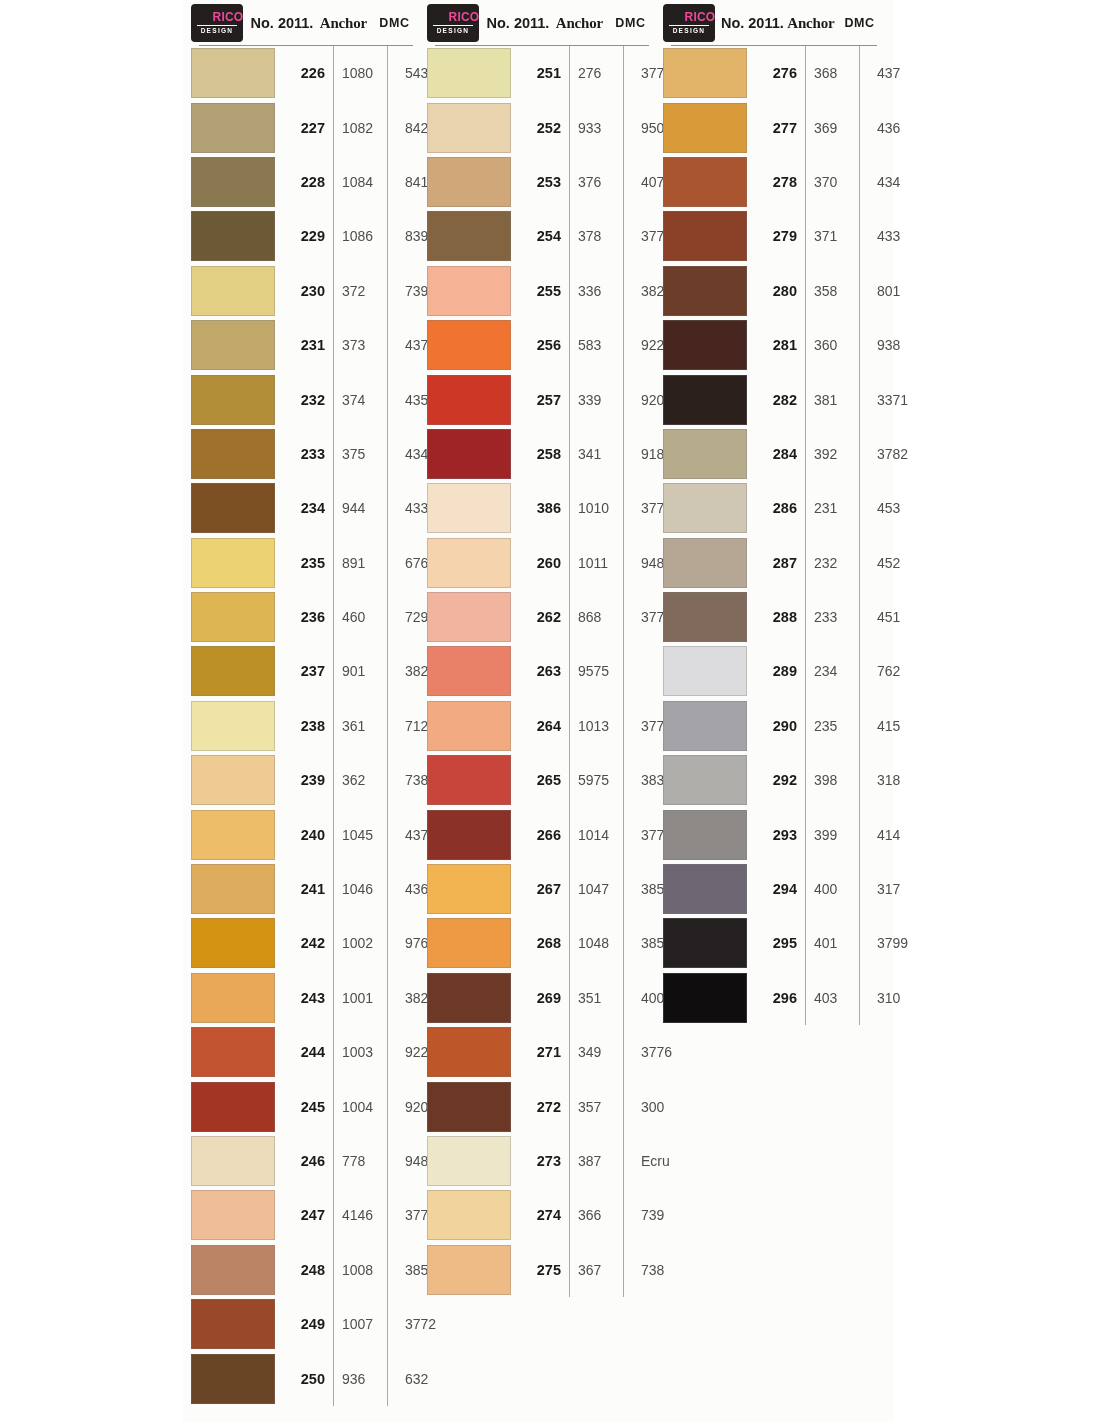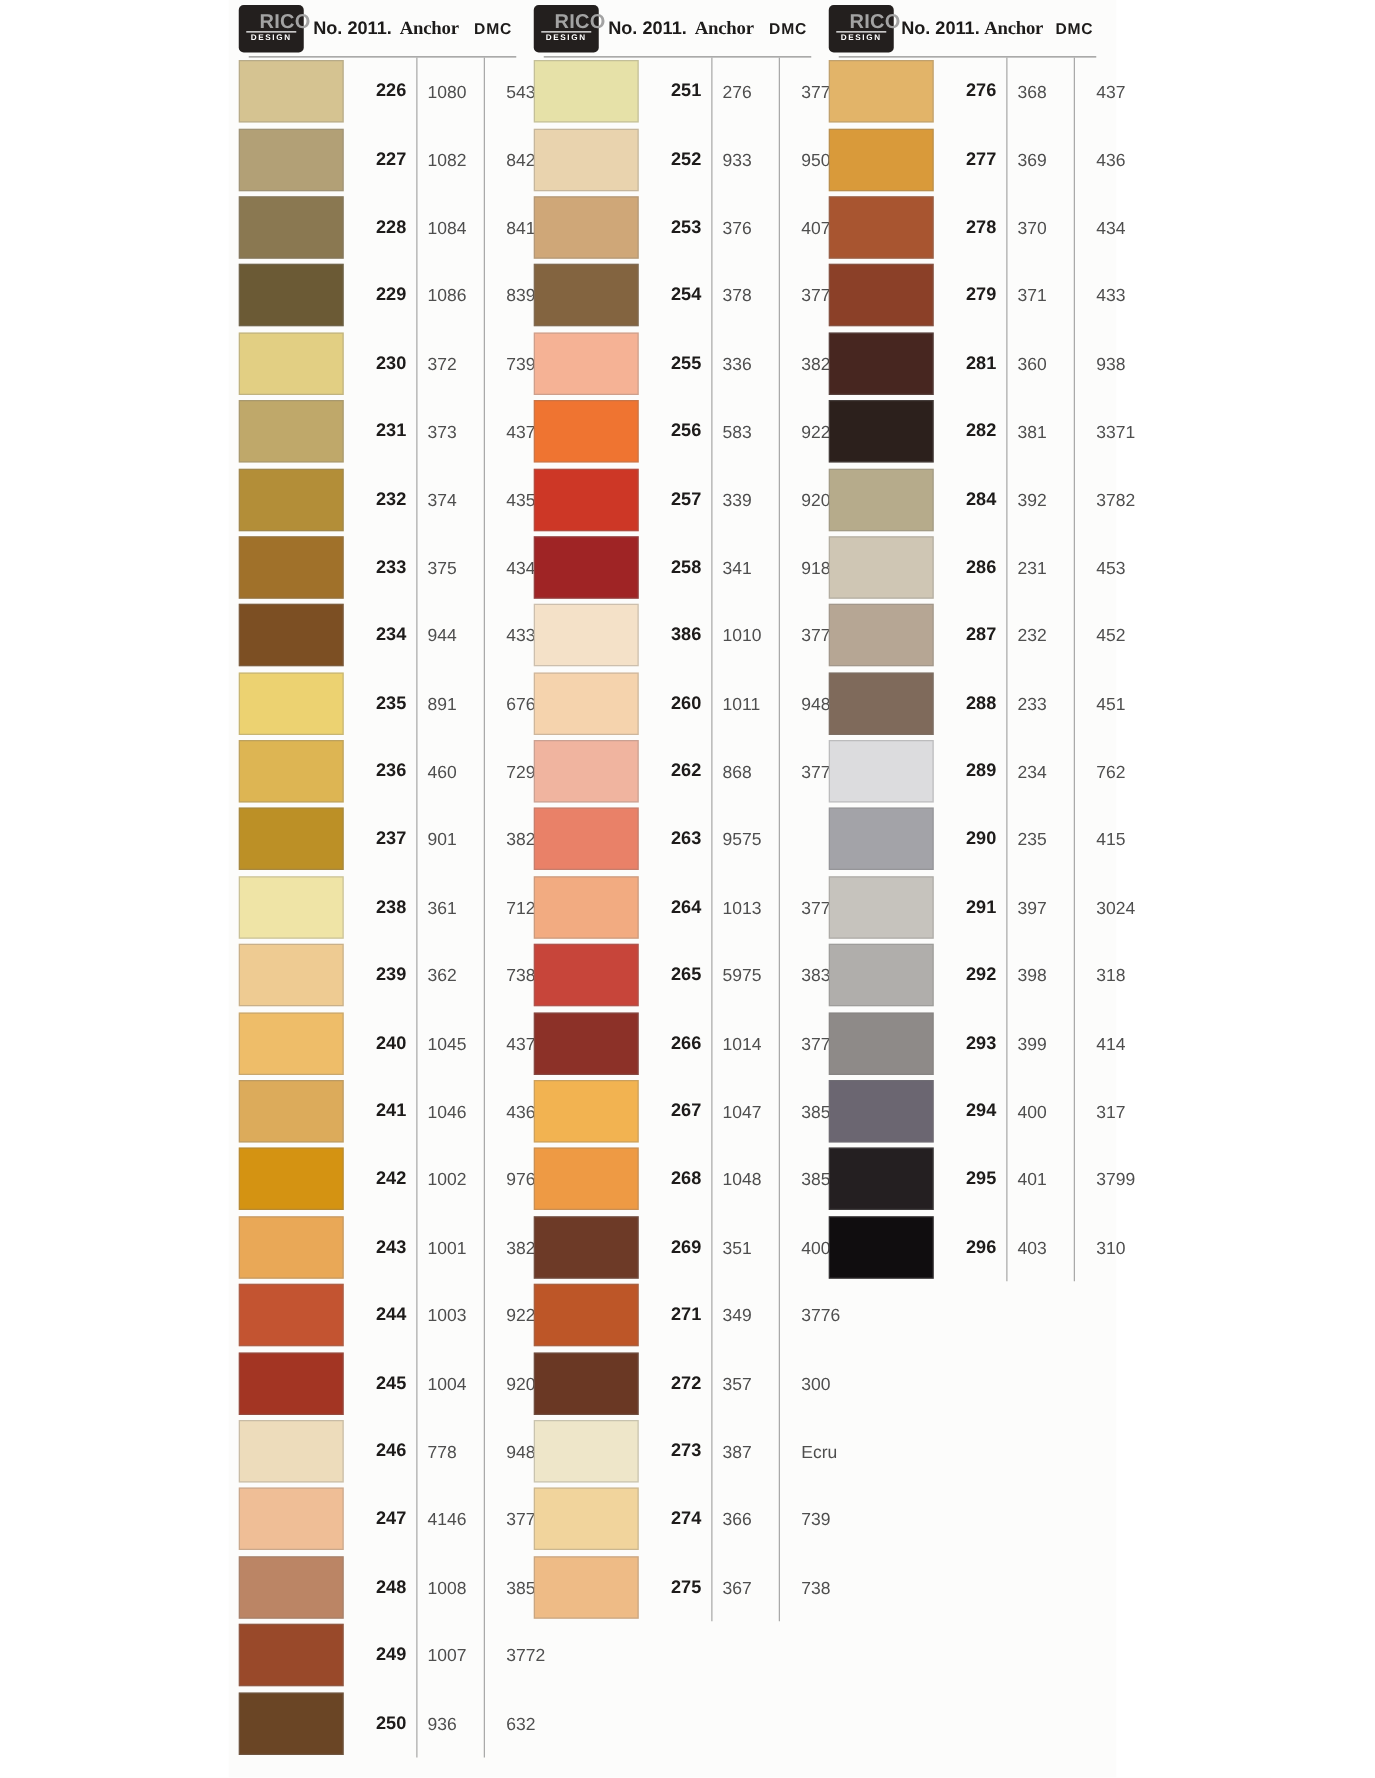--- a/index.html
+++ b/index.html
@@ -55,22 +55,22 @@
     background: #231f1e;
     border-radius: 4px;
     display: flex;
     flex-direction: column;
     align-items: center;
     justify-content: center;
     flex: 0 0 auto;
     margin-right: 4px;
   }
   .rico-badge .rico-word {
-    color: #a3a3a3;
-    font-size: 16px;
+    color: #ec4899;
+    font-size: 12px;
     font-weight: bold;
     letter-spacing: 0.2px;
     line-height: 13px;
     font-family: "Liberation Sans", sans-serif;
     position: relative;
     margin-left: 22px;
   }
   .rico-badge .rico-rule {
     width: 40px;
     height: 1.5px;
@@ -656,20 +656,28 @@
             <div class="swatch-row">
               <div class="swatch-cell">
                 <div class="swatch" style="background: rgb(139, 64, 40);"></div>
               </div>
               <div class="num-cell">279</div>
               <div class="anchor-cell">371</div>
               <div class="dmc-cell">433</div>
             </div>
             <div class="swatch-row">
               <div class="swatch-cell">
+                <div class="swatch" style="background: rgb(108, 61, 41);"></div>
+              </div>
+              <div class="num-cell">280</div>
+              <div class="anchor-cell">358</div>
+              <div class="dmc-cell">801</div>
+            </div>
+            <div class="swatch-row">
+              <div class="swatch-cell">
                 <div class="swatch" style="background: rgb(71, 38, 32);"></div>
               </div>
               <div class="num-cell">281</div>
               <div class="anchor-cell">360</div>
               <div class="dmc-cell">938</div>
             </div>
             <div class="swatch-row">
               <div class="swatch-cell">
                 <div class="swatch" style="background: rgb(44, 32, 28);"></div>
               </div>
@@ -717,28 +725,20 @@
               <div class="anchor-cell">234</div>
               <div class="dmc-cell">762</div>
             </div>
             <div class="swatch-row">
               <div class="swatch-cell">
                 <div class="swatch" style="background: rgb(163, 163, 168);"></div>
               </div>
               <div class="num-cell">290</div>
               <div class="anchor-cell">235</div>
               <div class="dmc-cell">415</div>
-            </div>
-            <div class="swatch-row">
-              <div class="swatch-cell">
-                <div class="swatch" style="background: rgb(198, 195, 189);"></div>
-              </div>
-              <div class="num-cell">291</div>
-              <div class="anchor-cell">397</div>
-              <div class="dmc-cell">3024</div>
             </div>
             <div class="swatch-row">
               <div class="swatch-cell">
                 <div class="swatch" style="background: rgb(176, 174, 171);"></div>
               </div>
               <div class="num-cell">292</div>
               <div class="anchor-cell">398</div>
               <div class="dmc-cell">318</div>
             </div>
             <div class="swatch-row">

